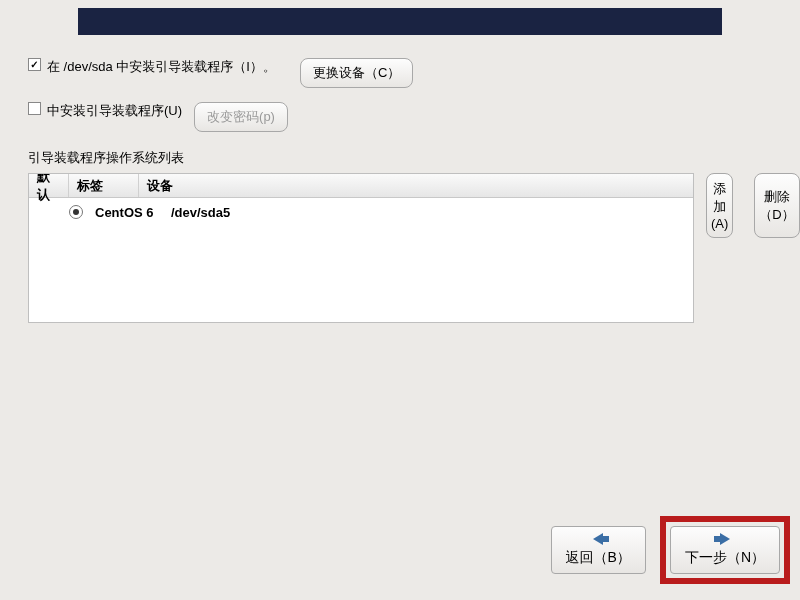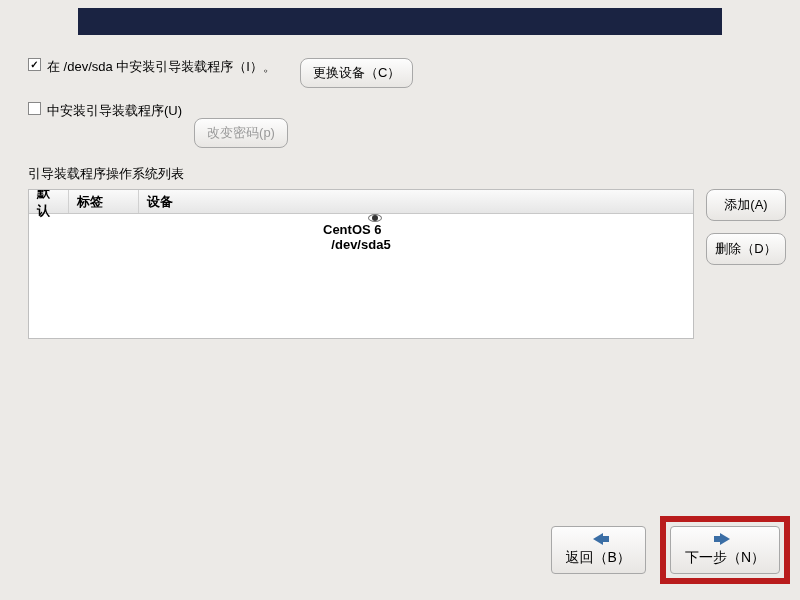--- a/index.html
+++ b/index.html
@@ -54,21 +54,20 @@
       border: 1px solid #a8a8a8;
       border-radius: 8px;
       padding: 5px 12px;
       font-size: 13px;
       cursor: pointer;
       color: #000;
     }
     .btn.disabled {
       color: #9a9a9a;
       cursor: default;
-      margin-top: 16px;
     }
     .section-title {
       font-weight: normal;
       margin-top: 17px;
       margin-bottom: 6px;
     }
     .table-wrap {
       display: flex;
       gap: 12px;
       align-items: flex-start;
@@ -97,21 +96,20 @@
       align-items: center;
     }
     .th:last-child { border-right: none; flex: 1; }
     .col-default { width: 40px; }
     .col-label { width: 70px; }
     .tbody-row {
       display: flex;
       align-items: center;
       height: 28px;
       padding: 0;
-      flex-direction: column;
     }
     .td { font-size: 13px; }
     .radio {
       width: 14px;
       height: 14px;
       border: 1px solid #777;
       border-radius: 50%;
       margin-left: 40px;
       margin-right: 12px;
       display: inline-flex;
@@ -121,22 +119,21 @@
     }
     .radio.selected::after {
       content: "";
       width: 6px;
       height: 6px;
       background: #333;
       border-radius: 50%;
     }
     .side-btns {
       display: flex;
-      flex-direction: column;
-      gap: 12px;
+      gap: 21px;
       width: 80px;
     }
     .side-btns .btn {
       width: 80px;
       text-align: center;
       padding: 6px 4px;
     }
     .footer {
       position: absolute;
       bottom: 16px;

